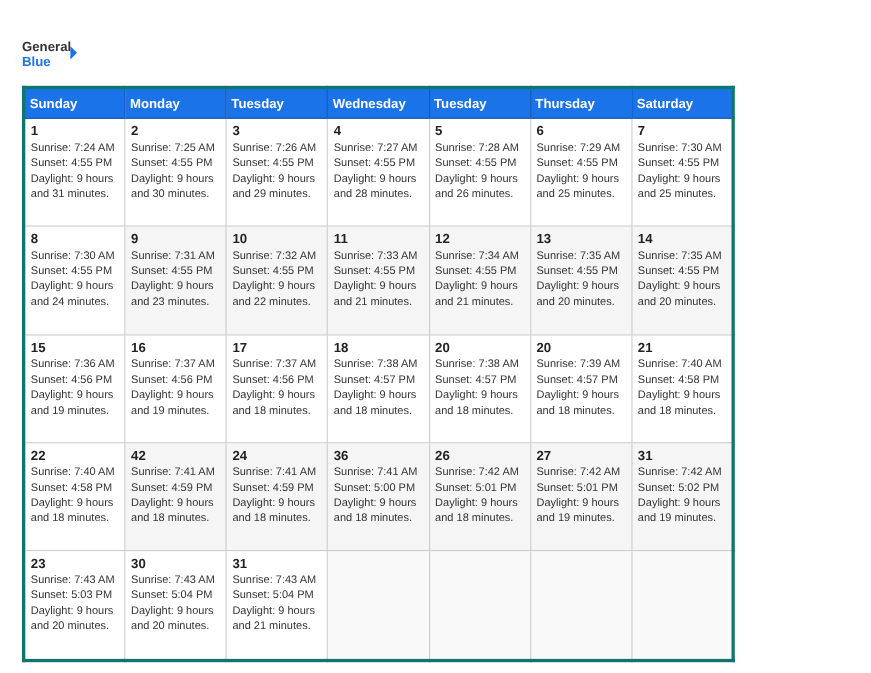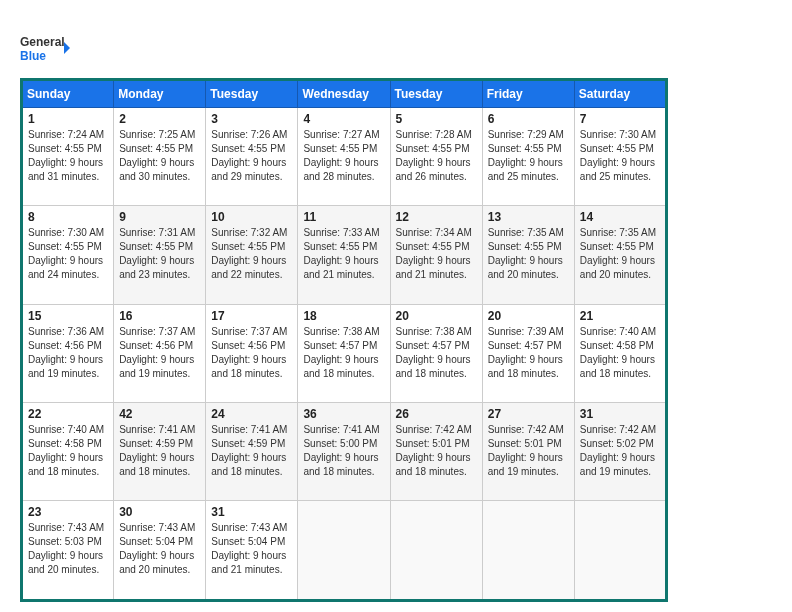--- a/index.html
+++ b/index.html
@@ -107,21 +107,21 @@
   </div>
 
   <table class="calendar">
     <thead>
       <tr>
       <th>Sunday</th>
           <th>Monday</th>
           <th>Tuesday</th>
           <th>Wednesday</th>
           <th>Tuesday</th>
-          <th>Friday</th>
+          <th>Thursday</th>
           <th>Saturday</th>
         </tr>
     </thead>
     <tbody id="calendar-body">
     <tr>
           <td>
           <span class="day-num">1</span>
           <span class="day-info">Sunrise: 7:24 AM<br>Sunset: 4:55 PM<br>Daylight: 9 hours and 31 minutes.</span>
         </td>
           <td>

